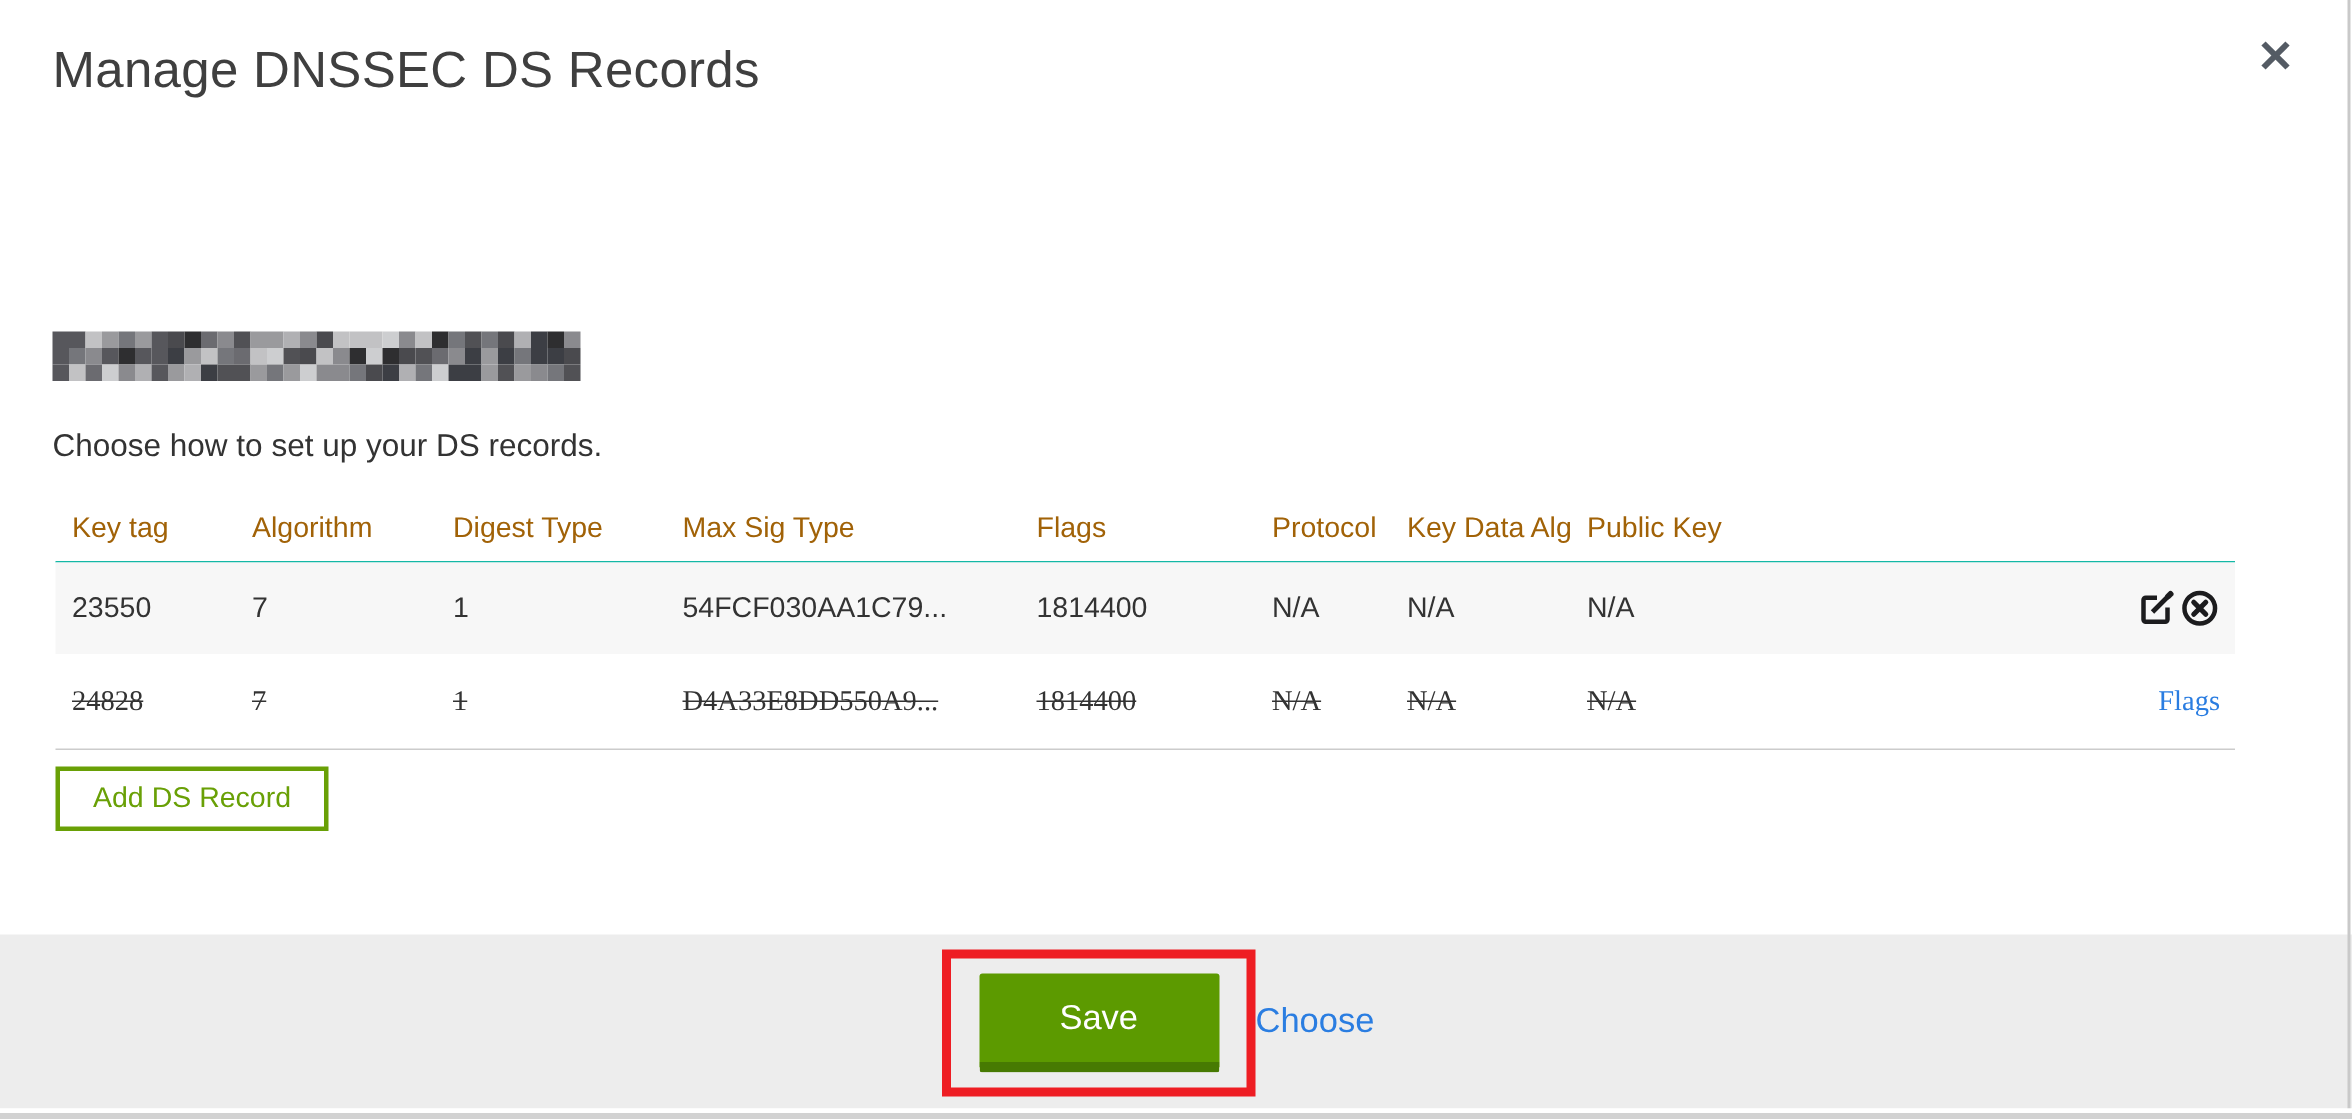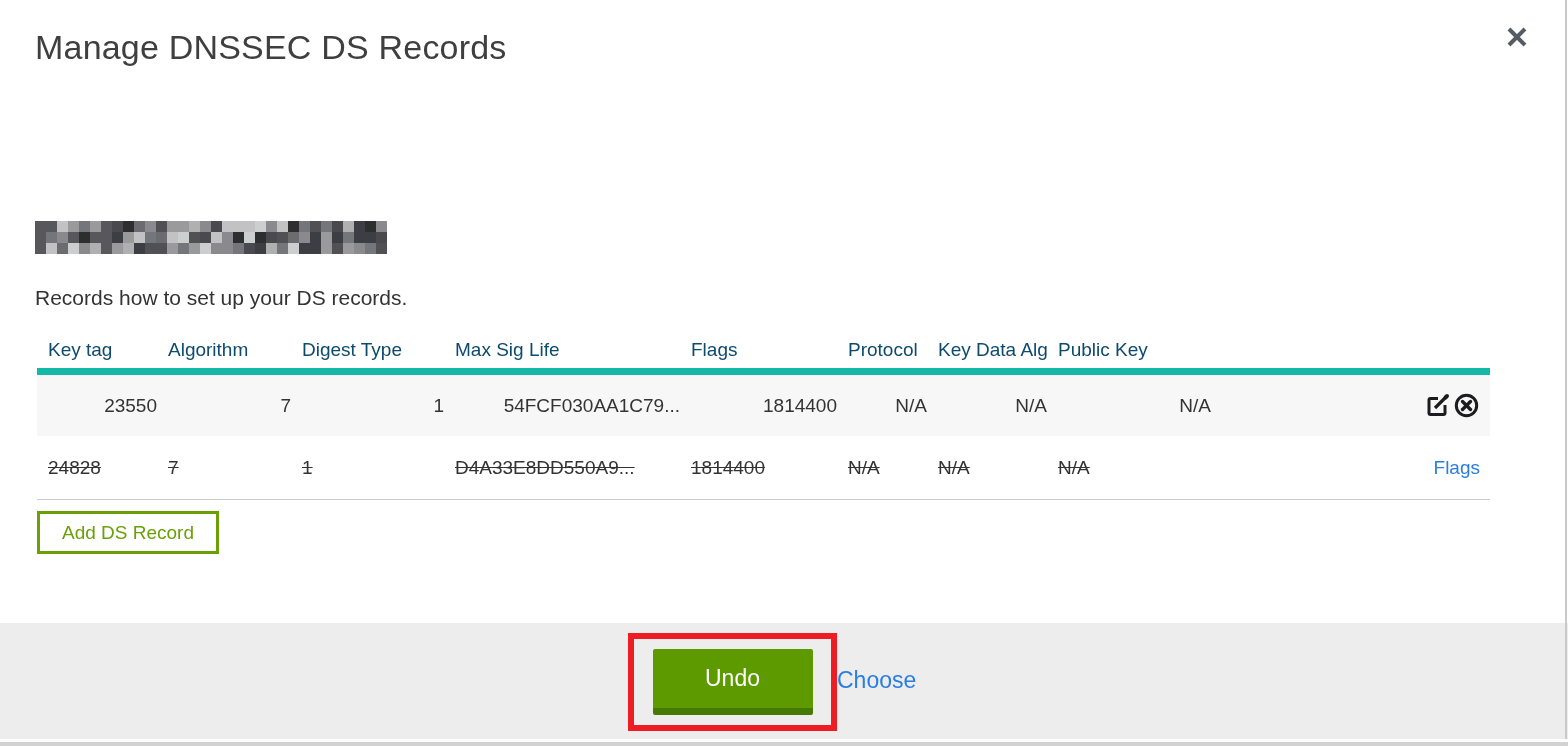--- a/index.html
+++ b/index.html
@@ -29,24 +29,24 @@
     font-size: 21px; color: #333;
   }
 
   .ds-table { position: absolute; left: 37px; top: 331px; width: 1453px; font-size: 19px; }
   .grid-row {
     display: grid;
     grid-template-columns: 120px 134px 153px 236px 157px 90px 120px 164px 148px 1fr;
     align-items: center;
   }
   .grid-row > * { padding-left: 11px; white-space: nowrap; overflow: hidden; }
-  .thead { height: 44px; border-bottom: 7px solid #14b8a6; color: #0c4a6e; }
+  .thead { height: 44px; border-bottom: 1px solid #14b8a6; color: #a16207; }
   .tr { height: 61px; }
-  .tr.alt { background: #f7f7f7; text-align: right; }
-  .tr.last { height: 64px; border-bottom: 1px solid #ccc; }
+  .tr.alt { background: #f7f7f7; }
+  .tr.last { height: 64px; border-bottom: 1px solid #ccc; font-family: Liberation Serif, serif; }
   .tr.deleted .cell { text-decoration: line-through; }
   .actions-cell {
     display: flex; align-items: center; justify-content: flex-end;
     padding-right: 10px; gap: 1px;
   }
   .icon-btn { width: 28px; height: 28px; cursor: pointer; display: flex; align-items: center; justify-content: center; }
   .undo-link { color: #2a7de1; cursor: pointer; text-decoration: none; font-size: 19px; }
 
   .add-btn {
     position: absolute; left: 37px; top: 511px; height: 43px;
@@ -186,28 +186,28 @@
       <span class="px" style="background: rgb(60, 62, 68);"></span>
       <span class="px" style="background: rgb(60, 62, 68);"></span>
       <span class="px" style="background: rgb(154, 154, 157);"></span>
       <span class="px" style="background: rgb(81, 81, 85);"></span>
       <span class="px" style="background: rgb(154, 154, 157);"></span>
       <span class="px" style="background: rgb(138, 138, 142);"></span>
       <span class="px" style="background: rgb(117, 118, 123);"></span>
       <span class="px" style="background: rgb(81, 81, 85);"></span>
     </div>
 
-  <p class="instruction">Records how to set up your DS records.</p>
+  <p class="instruction">Choose how to set up your DS records.</p>
 
   <div class="ds-table">
     <div class="grid-row thead">
       <span>Key tag</span>
       <span>Algorithm</span>
       <span>Digest Type</span>
-      <span>Max Sig Life</span>
+      <span>Max Sig Type</span>
       <span>Flags</span>
       <span>Protocol</span>
       <span>Key Data Alg</span>
       <span>Public Key</span>
       <span></span>
     </div>
     <div id="table-body">
         <div class="grid-row tr alt">
           <span class="cell">23550</span>
           <span class="cell">7</span>
@@ -249,21 +249,21 @@
             <a class="undo-link">Flags</a>
           </span>
         </div>
       </div>
   </div>
 
   <button class="add-btn">Add DS Record</button>
 
   <div class="footer">
     <div class="annotation-box">
-      <button class="save-btn">Undo</button>
+      <button class="save-btn">Save</button>
     </div>
     <a class="cancel-link">Choose</a>
   </div>
 
   <div class="right-edge"></div>
   <div class="bottom-strip-white"></div>
   <div class="bottom-strip-gray"></div>
 
 </div>
 

